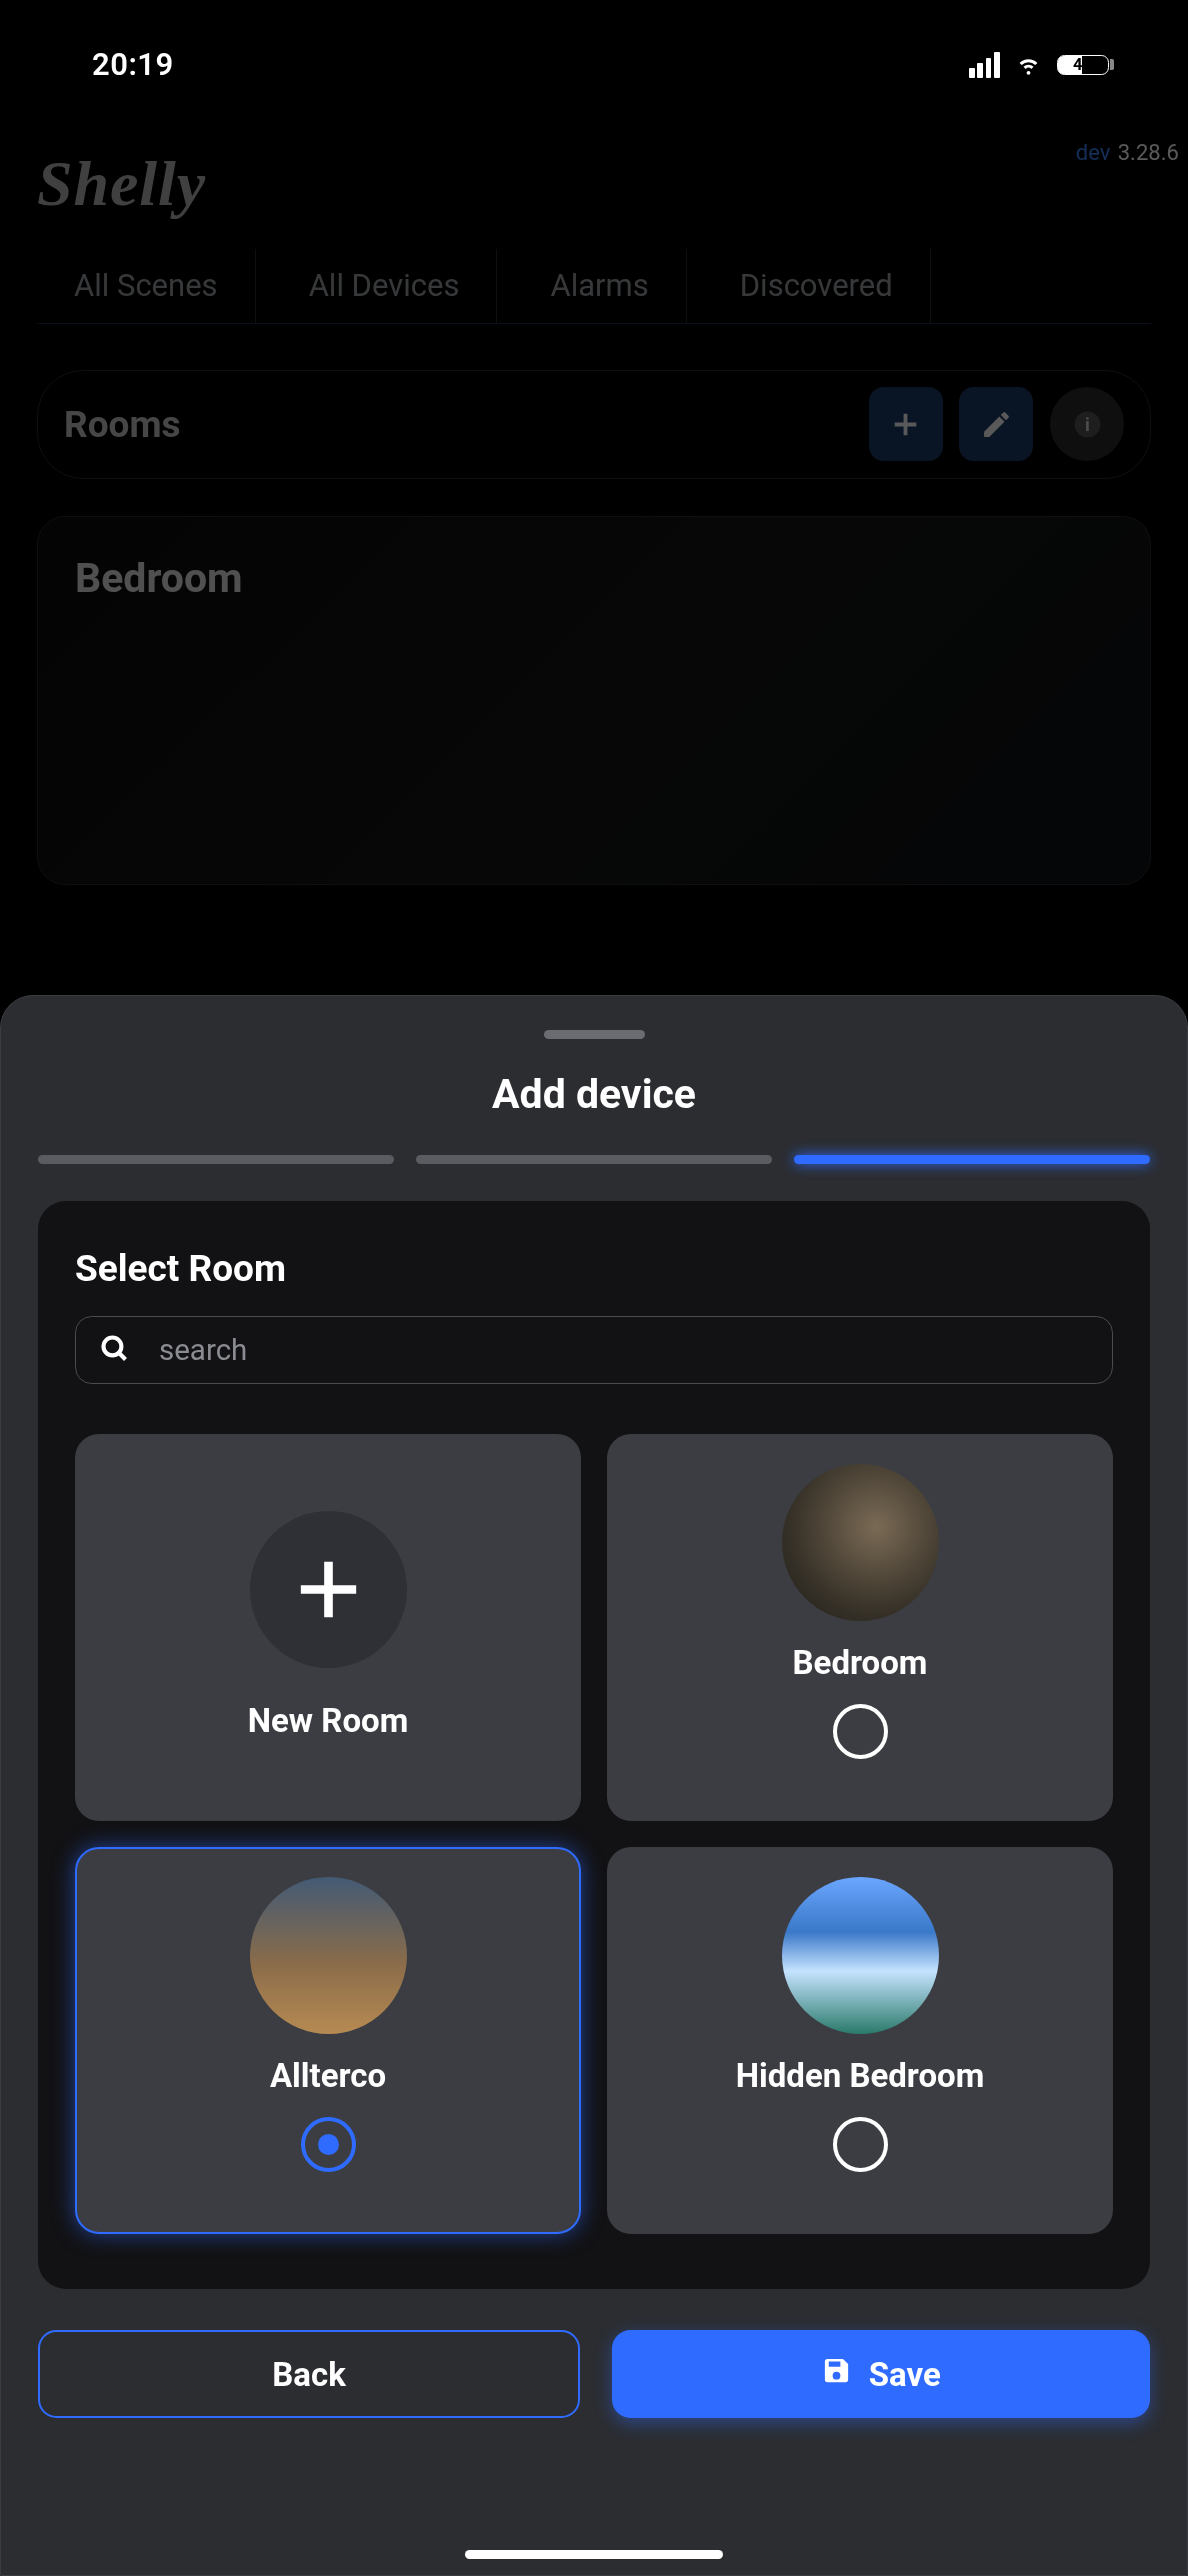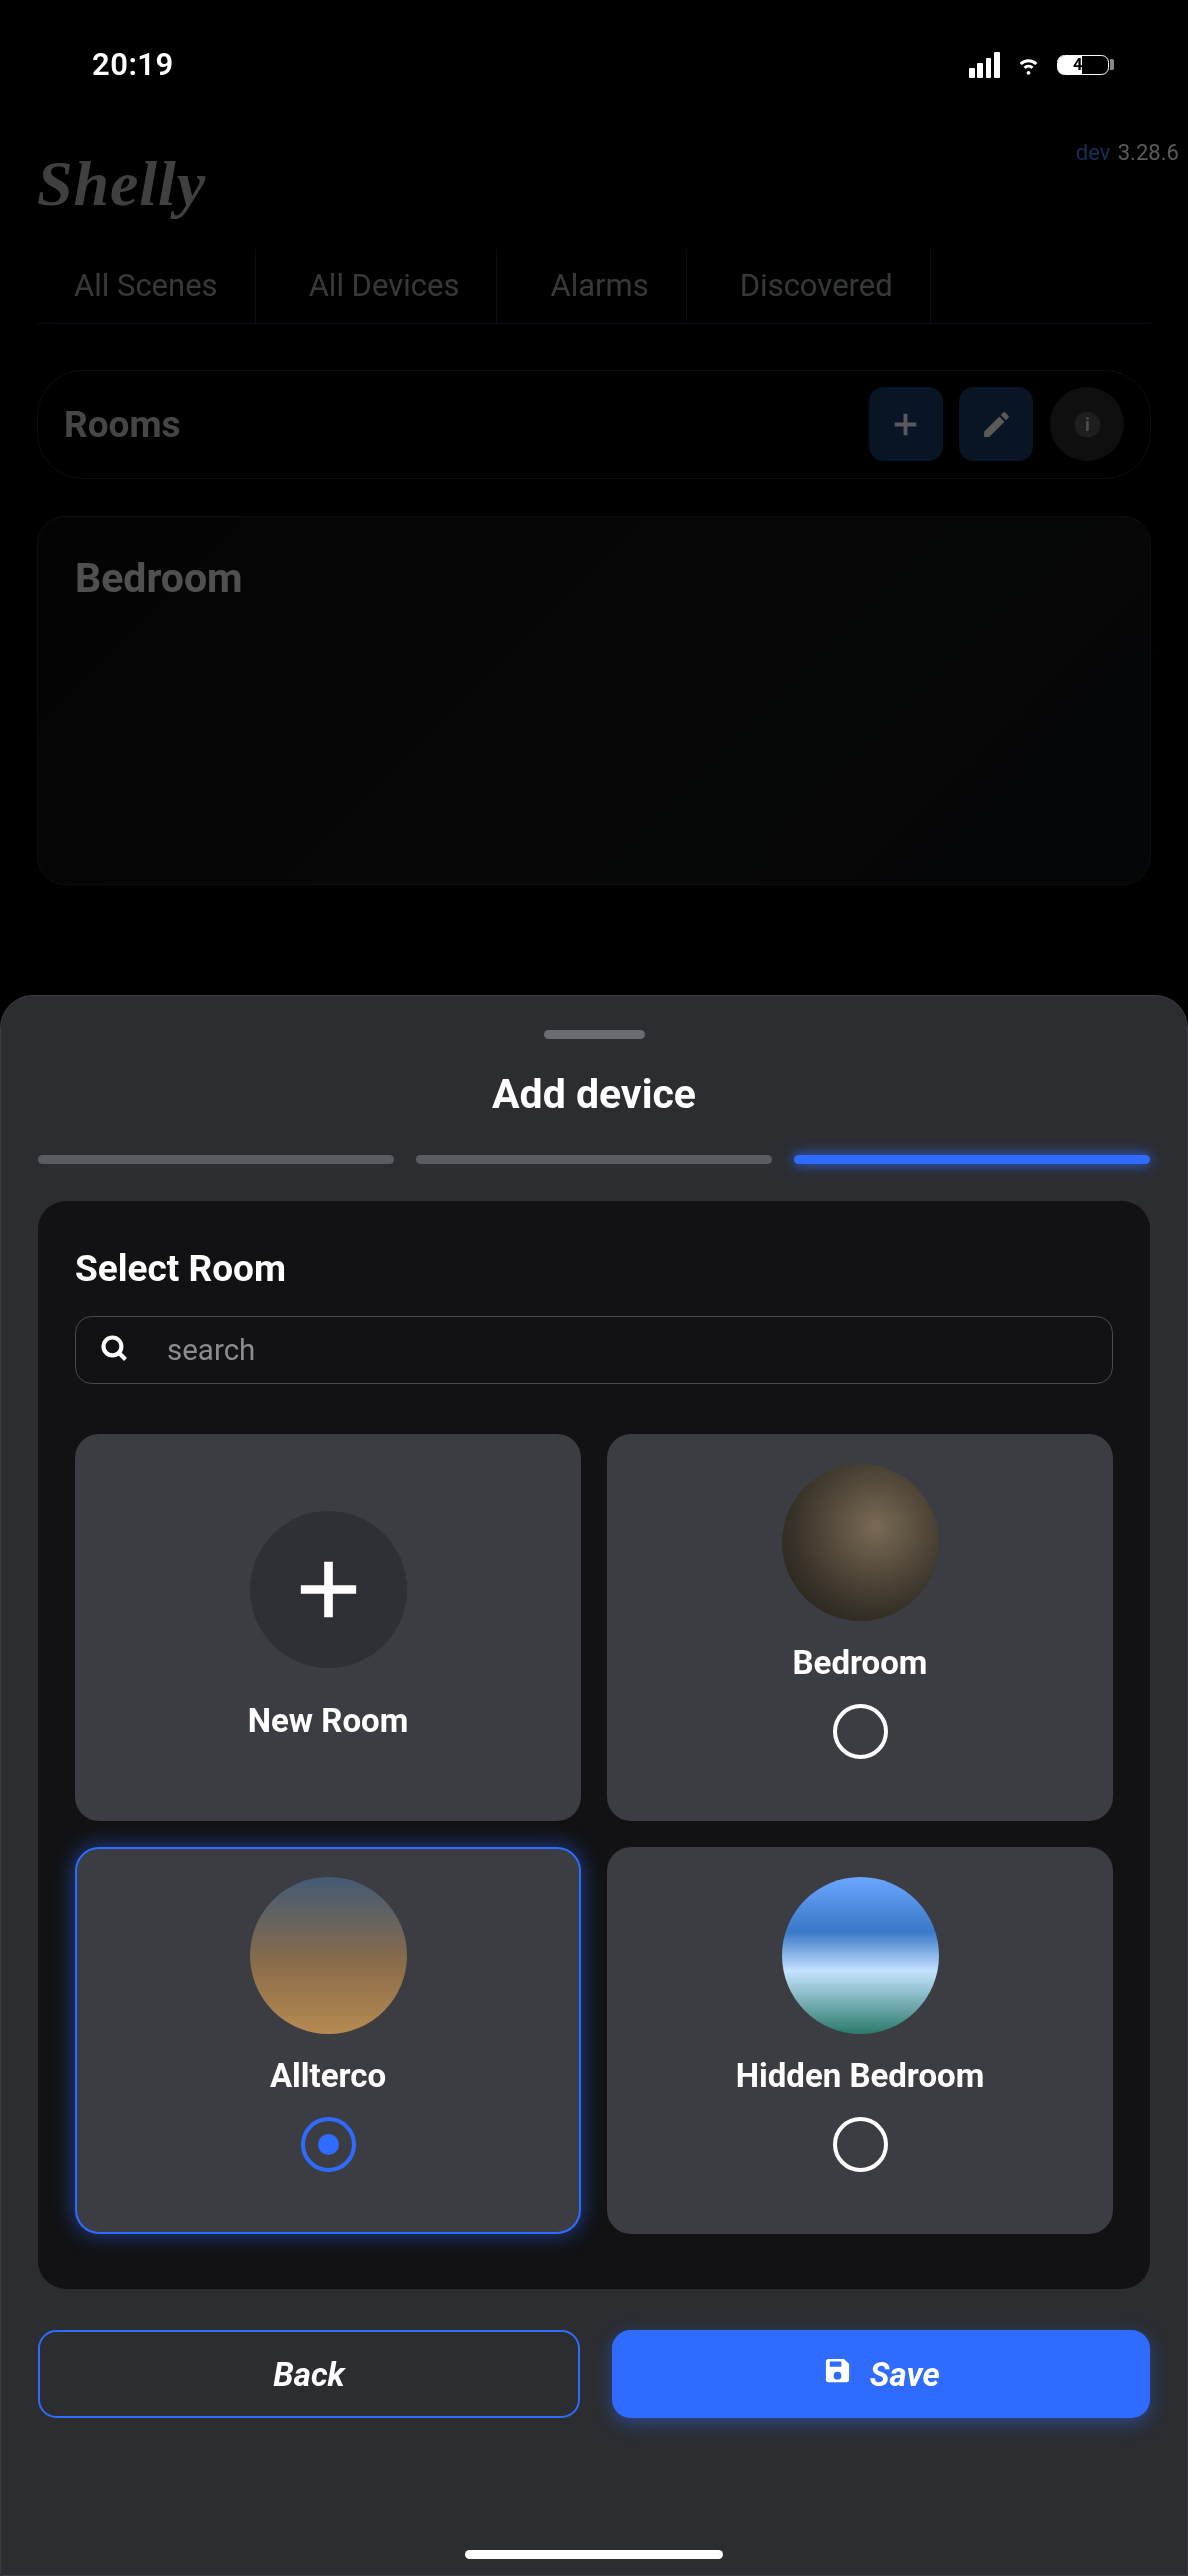--- a/index.html
+++ b/index.html
@@ -41,39 +41,39 @@
 
   
   .sheet { position:absolute; left:0; right:0; bottom:0; top:995px; background:#2b2d31; border-radius:33px 33px 0 0; border:0.9px solid #3b3d42; padding: 28px 37px 55px; }
   .grabber { width:101px; height:9.2px; background:#6a6c72; border-radius:9.2px; margin:5.5px auto 31px;}
   .sheet-title { text-align:center; font-size:41px; font-weight:700; margin-bottom:37px;}
   .progress { display:flex; gap:22px; margin-bottom:37px;}
   .progress .seg { flex:1; height:9.2px; border-radius:5.5px; background:#5a5c62;}
   .progress .seg.active { background:#2f6bff; box-shadow:0 0 13px #2f6bff;}
   .panel { background:#121214; border-radius:28px; padding:46px 37px 55px; }
   .panel h2 { font-size:37px; font-weight:700; margin-bottom:26px;}
-  .search-wrap { display:flex; align-items:center; gap:36px; border:1.8px solid #4a4c52; border-radius:16.6px; padding:14.7px 22px; background:#121214;}
+  .search-wrap { display:flex; align-items:center; gap:28px; border:1.8px solid #4a4c52; border-radius:16.6px; padding:14.7px 22px; background:#121214;}
   .search-wrap input { flex:1; background:transparent; border:none; outline:none; color:#fff; font-size:29.5px;}
   .search-wrap input::placeholder { color:#8a8c92;}
   .search-wrap svg { width:33px; height:33px; }
   .grid { display:grid; grid-template-columns:1fr 1fr; gap:26px; margin-top:50px;}
   .tile { background:#3b3d42; border-radius:24px; padding:28px 18.4px 33px; display:flex; flex-direction:column; align-items:center; gap:22px; border:2.8px solid transparent; min-height:387px; justify-content:flex-start;}
   .tile.new { justify-content:center; gap:33px; }
   .tile.selected { border-color:#2f6bff; box-shadow:0 0 22px rgba(47,107,255,0.55);}
   .tile-img { width:157px; height:157px; border-radius:50%; background:#222 center/cover no-repeat; }
   .tile-img.bedroom { background: radial-gradient(circle at 60% 40%, #7a6a55 0%, #3a342a 60%, #1c1a16 100%);}
   .tile-img.allterco { background: linear-gradient(180deg,#435a74 0%, #8a6c4a 55%, #b78a52 100%);}
   .tile-img.hidden { background: linear-gradient(180deg,#6aa6ff 0%, #3a78c8 35%, #c5e3ff 60%, #2a7a6a 100%);}
   .new-btn { width:157px; height:157px; border-radius:50%; background:#2e3035; display:flex; align-items:center; justify-content:center;}
   .new-btn svg { width:83px; height:83px; }
   .tile-label { font-size:33px; font-weight:700;}
   .radio { width:55px; height:55px; border:4.6px solid #fff; border-radius:50%; position:relative;}
   .radio.checked { border-color:#2f6bff;}
   .radio.checked::after { content:""; position:absolute; inset:13px; background:#2f6bff; border-radius:50%;}
-  .footer-btns { display:flex; gap:32px; margin-top:41px;font-style:italic;}
+  .footer-btns { display:flex; gap:32px; margin-top:41px;}
   .btn { flex:1; height:88px; border-radius:18.4px; font-size:33px; font-weight:700; display:flex; align-items:center; justify-content:center; gap:16.6px;}
   .btn-back { background:#2b2d31; color:#fff; border:2.8px solid #2f6bff;}
   .btn-save { background:#2f6bff; color:#fff; box-shadow:0 5.5px 16.6px rgba(47,107,255,0.4);}
   .home-indicator { position:absolute; bottom:16.6px; left:50%; transform:translateX(-50%); width:258px; height:9.2px; background:#fff; border-radius:9.2px;}
 </style>
 </head>
 <body>
 
 <div class="status-bar">
   <div class="status-time">20:19</div>

